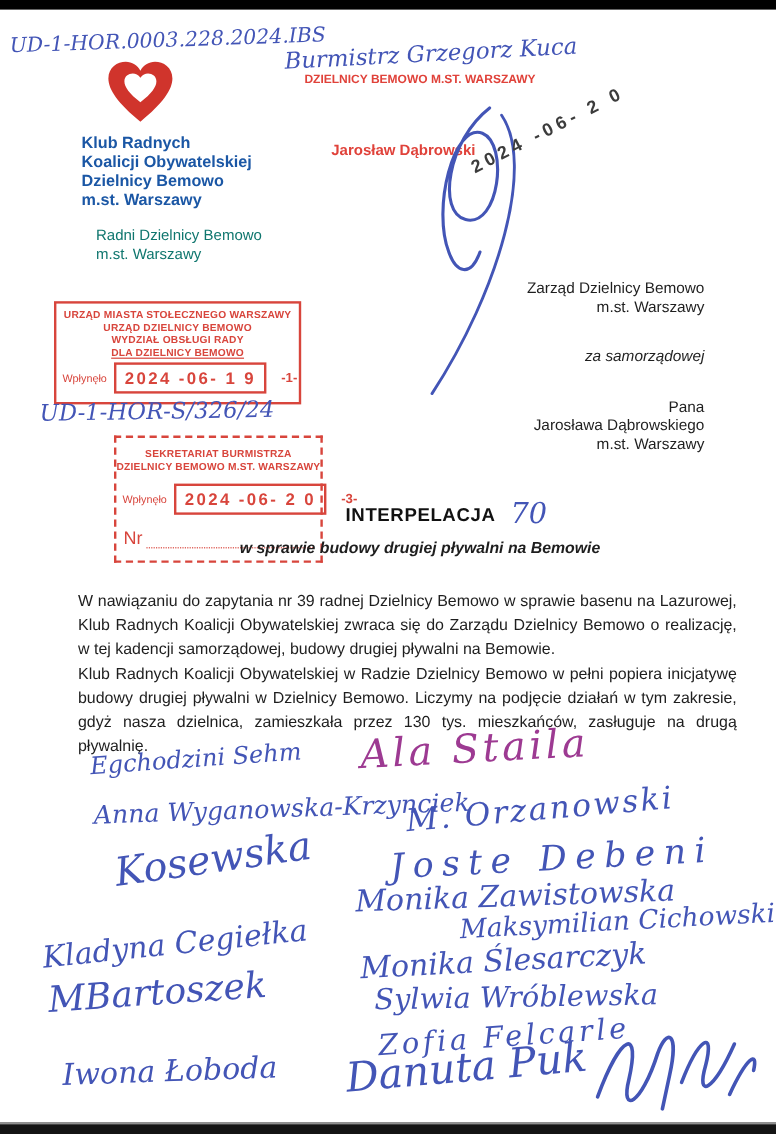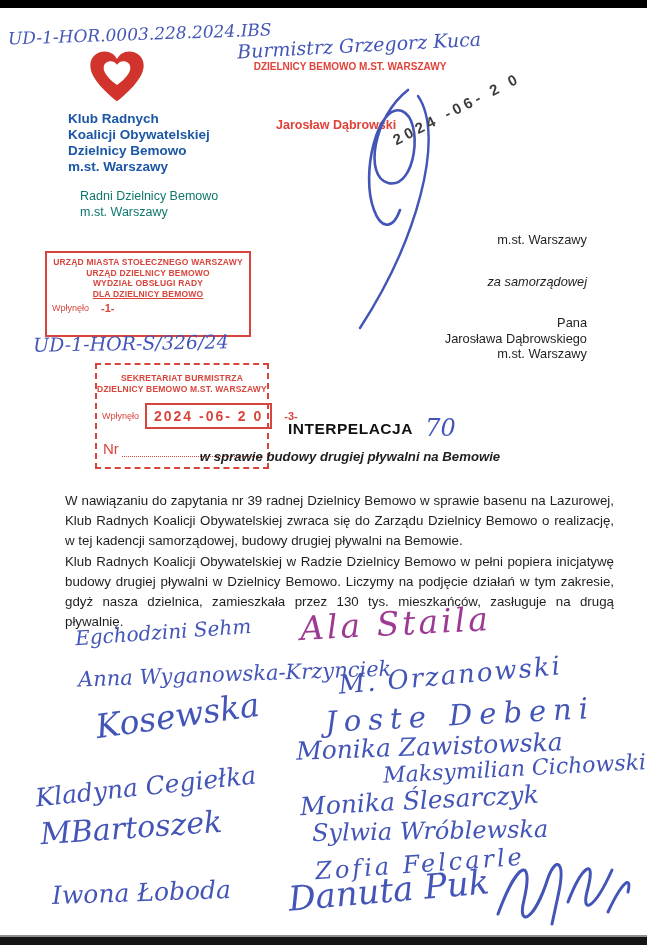--- a/index.html
+++ b/index.html
@@ -82,34 +82,36 @@
 
   <div class="abs diag-date" style="left:386px;top:100px;transform:rotate(-27deg);">2024 -06- 2 0</div>
 
 
   <div class="abs sender" style="left:80px;top:188px;">
     <div>Radni Dzielnicy Bemowo</div>
     <div>m.st. Warszawy</div>
   </div>
 
   <div class="abs recipient" style="right:60px;top:232px;">
+    <div>Zarząd Dzielnicy Bemowo</div>
     <div>m.st. Warszawy</div>
     <div class="it" style="margin-top:26px;">za samorządowej</div>
     <div style="margin-top:26px;">Pana</div>
     <div>Jarosława Dąbrowskiego</div>
     <div>m.st. Warszawy</div>
   </div>
 
   <div class="abs stampbox" style="left:45px;top:251px;width:202px;height:82px;">
     <div class="sline" style="margin-top:4px;">URZĄD MIASTA STOŁECZNEGO WARSZAWY</div>
     <div class="sline">URZĄD DZIELNICY BEMOWO</div>
     <div class="sline">WYDZIAŁ OBSŁUGI RADY</div>
     <div class="sline" style="text-decoration:underline;">DLA DZIELNICY BEMOWO</div>
     <div class="daterow" style="margin-top:3px;">
       <span class="recv">Wpłynęło</span>
+      <span class="datebox">2024 -06- 1 9</span>
       <span class="copynum">-1-</span>
     </div>
   </div>
 
   <div class="abs hand ink" style="left:33px;top:332px;font-size:19px;transform:rotate(-1deg);">UD-1-HOR-S/326/24</div>
 
   <div class="abs stampbox dashed" style="left:95px;top:363px;width:170px;height:102px;">
     <div class="sline" style="margin-top:8px;">SEKRETARIAT BURMISTRZA</div>
     <div class="sline">DZIELNICY BEMOWO M.ST. WARSZAWY</div>
     <div class="daterow" style="margin-top:9px;">

